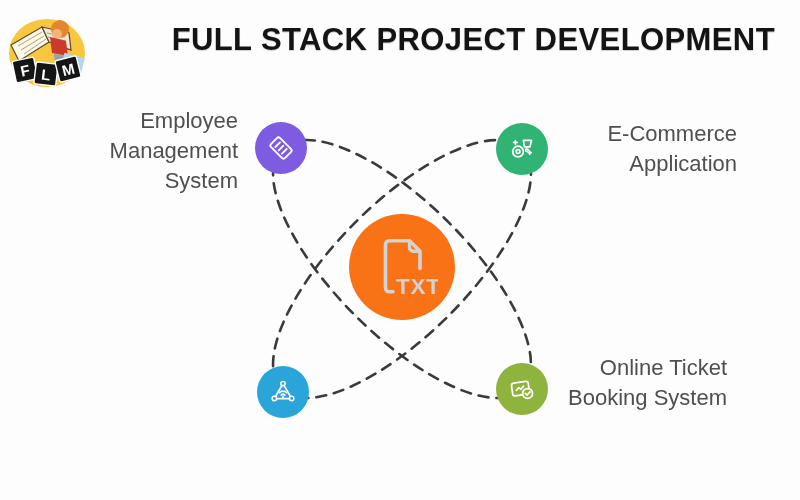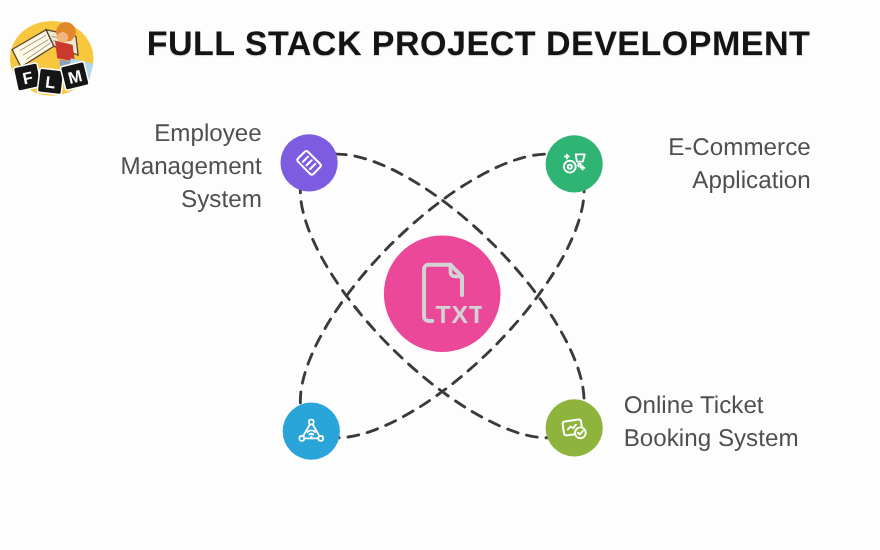--- a/index.html
+++ b/index.html
@@ -9,21 +9,21 @@
     background: #fdfdfd;
     font-family: "Liberation Sans", sans-serif;
     position: relative;
     overflow: hidden;
   }
   .stage { position: absolute; inset: 0; }
 
   .page-title {
     position: absolute;
     top: 22px; left: 95px; right: 25px;
-    text-align: center;
+    text-align: right;
     font-size: 31px;
     font-weight: 700;
     letter-spacing: 0.4px;
     color: #141414;
     text-shadow: 0 1px 1px rgba(0,0,0,0.18);
     white-space: nowrap;
   }
 
   .logo {
     position: absolute;
@@ -46,34 +46,34 @@
   .node-tl { left: 255px; top: 122px; background: #7d5ce1; }
   .node-tr { left: 496px; top: 123px; background: #2fb473; }
   .node-bl { left: 257px; top: 366px; background: #29a5d9; }
   .node-br { left: 496px; top: 363px; background: #8eb43d; }
 
   .center-circle {
     position: absolute;
     left: 349px; top: 214px;
     width: 106px; height: 106px;
     border-radius: 50%;
-    background: #ec4899;
+    background: #f97316;
     display: flex; align-items: center; justify-content: center;
   }
 
   .node-label {
     position: absolute;
     font-size: 22px;
     line-height: 30px;
     color: #4f4f4f;
   }
   .label-tl { top: 106px; right: 562px; width: 175px; text-align: right; }
   .label-tr { top: 119px; left: 567px; width: 170px; text-align: right; }
   .label-bl { top: 362px; right: 560px; width: 160px; text-align: right; }
-  .label-br { top: 353px; left: 567px; width: 160px; text-align: left; }
+  .label-br { top: 353px; left: 567px; width: 160px; text-align: right; }
 </style>
 </head>
 <body>
 
 <div class="stage">
 
   <svg class="logo" viewBox="0 0 88 84">
     <ellipse cx="45" cy="45" rx="38" ry="34" fill="#f8c73e"></ellipse>
 
     <g>

